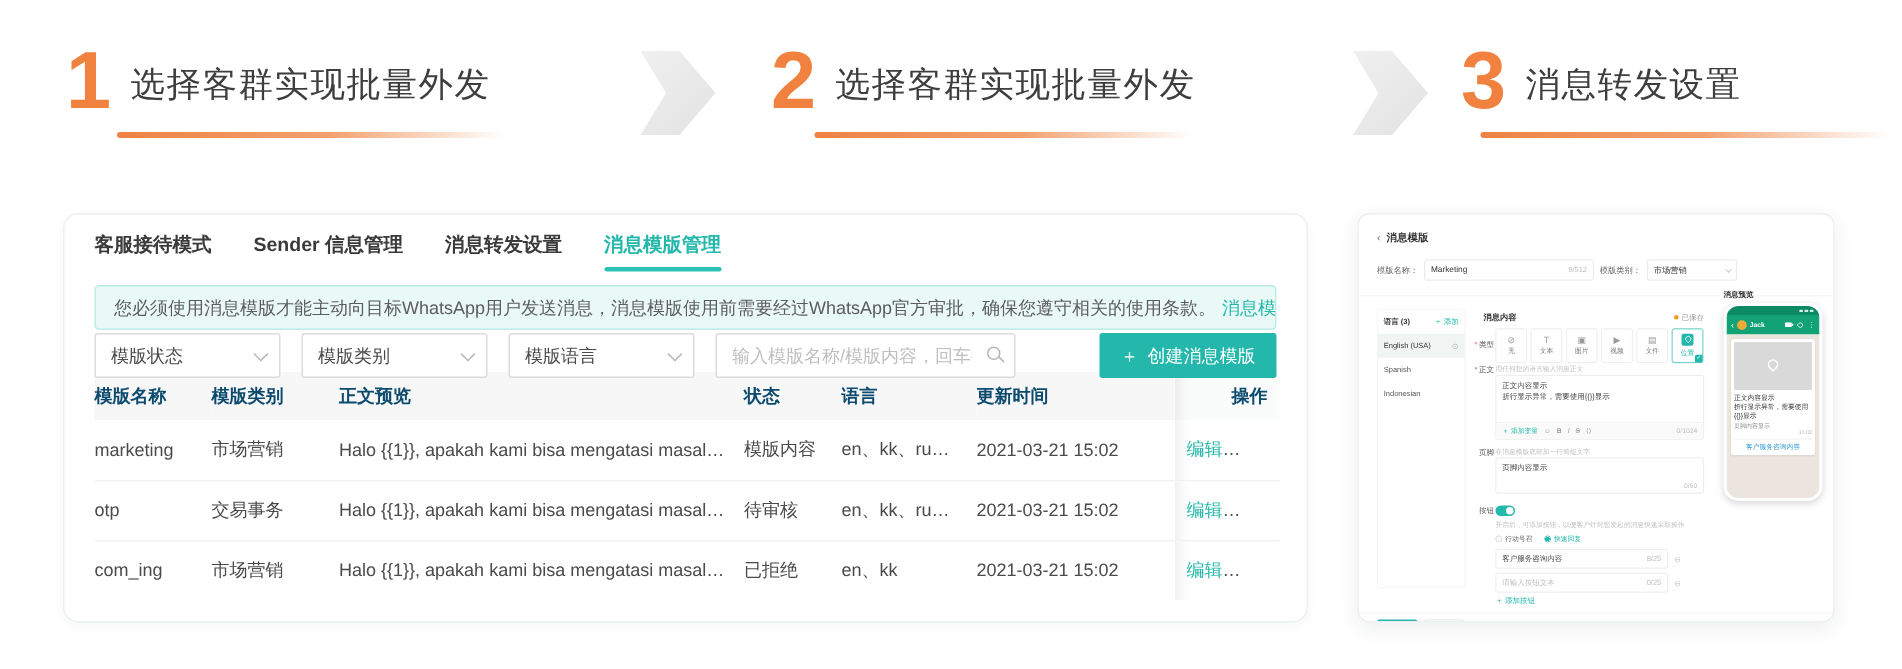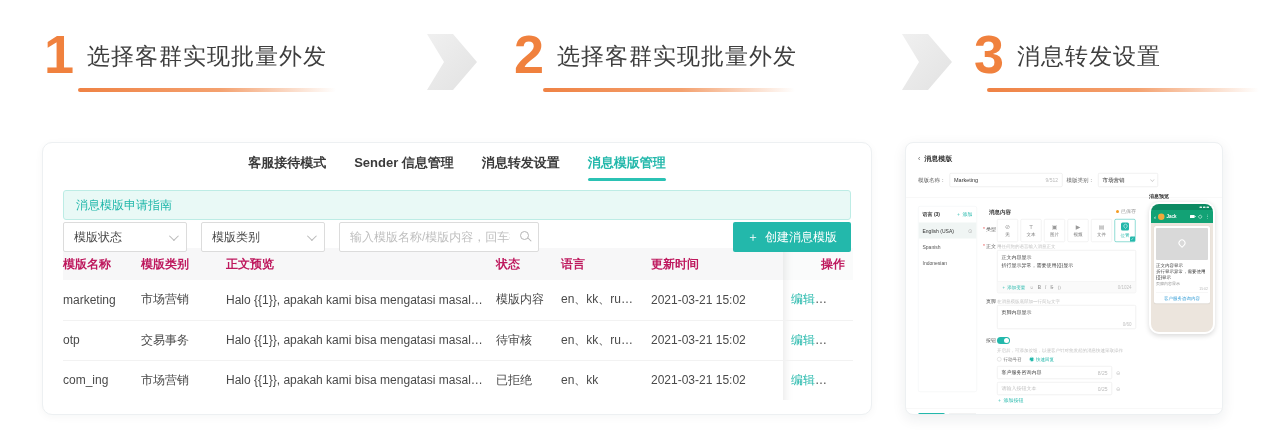--- a/index.html
+++ b/index.html
@@ -20,21 +20,21 @@
     background:linear-gradient(135deg,#f0f0f0,#e2e2e2);
     clip-path:polygon(0 0,52% 0,100% 50%,52% 100%,0 100%,34% 50%); }
   .arrow1 { left:427px; } .arrow2 { left:902px; }
 
   
   .card { position:absolute; top:142px; background:#fff; border:1px solid #edf0f2; border-radius:10px; }
   .left-card { left:42px; width:830px; height:273px; box-shadow:0 2px 8px rgba(30,40,50,.04); overflow:hidden; }
   .right-card { left:905px; width:318px; height:273px; border-radius:8px; box-shadow:0 4px 14px rgba(30,40,50,.08); overflow:hidden; }
 
   
-  .tabs { display:flex; gap:28px; padding:11px 20px 0 20px;justify-content:center; }
+  .tabs { display:flex; gap:28px; padding:11px 20px 0 20px; }
   .tab { font-size:13px; font-weight:700; color:#3a3a3a; padding-bottom:9px; position:relative; cursor:pointer; white-space:nowrap; }
   .tab.active { color:#23b8ab; }
   .tab.active::after { content:''; position:absolute; left:0; right:0; bottom:0; height:3px; border-radius:2px; background:#2bc2b4; }
 
   
   .notice { margin:9px 20px 0 20px; height:30px; display:flex; align-items:center; gap:4px;
     background:#e9f9f6; border:1px solid #bdece5; border-radius:3px; padding:0 12px;
     font-size:12px; color:#5d5d5d; white-space:nowrap; overflow:hidden; }
   .notice .link { color:#23b8ab; cursor:pointer; text-decoration:none; }
 
@@ -49,21 +49,21 @@
     font-size:12px; color:#4a4a4a; padding:0 28px 0 10px; outline:none; font-family:inherit; }
   .search-wrap input::placeholder { color:#bfbfbf; }
   .mag { position:absolute; right:10px; top:9px; width:9px; height:9px; border:1px solid #b5b5b5; border-radius:50%; }
   .mag::after { content:''; position:absolute; width:5px; height:1px; background:#b5b5b5;
     right:-4px; bottom:-1px; transform:rotate(45deg); }
   .create-btn { margin-left:auto; height:30px; background:#23b8ab; color:#fff; border:none; border-radius:2px;
     font-size:12px; padding:0 14px; display:flex; align-items:center; gap:6px; cursor:pointer; font-family:inherit; }
 
   
   .tpl-table { margin:4px 20px 0 20px; width:790px; border-collapse:collapse; table-layout:fixed; font-size:12px; }
-  .tpl-table th { background:#f7f7f8; height:32px; text-align:left; font-weight:700; color:#be185d; padding:0 8px 0 0; }
+  .tpl-table th { background:#f7f7f8; height:32px; text-align:left; font-weight:700; color:#0c4a6e; padding:0 8px 0 0; }
   .tpl-table th:first-child, .tpl-table td:first-child { padding-left:0; }
   .tpl-table td { height:40px; color:#4a4a4a; padding:0 8px 0 0; white-space:nowrap; overflow:hidden; text-overflow:ellipsis; }
   .tpl-table tbody tr { border-bottom:1px solid #f2f2f2; }
   .tpl-table tbody tr:last-child { border-bottom:none; }
   .tpl-table .ops { box-shadow:inset 12px 0 10px -10px rgba(0,0,0,.09); padding-left:8px;text-align:right; }
   .tpl-table th.ops { background:#fafbfb; }
   .op-link { color:#23b8ab; cursor:pointer; margin-right:10px; }
 
   
   .mini { position:absolute; left:0; top:0; width:636px; height:546px; transform:scale(.5); transform-origin:0 0; }
@@ -186,30 +186,35 @@
 
   <section class="card left-card">
     <div class="tabs">
       <div class="tab">客服接待模式</div>
       <div class="tab">Sender 信息管理</div>
       <div class="tab">消息转发设置</div>
       <div class="tab active">消息模版管理</div>
     </div>
 
     <div class="notice">
+      <span>您必须使用消息模版才能主动向目标WhatsApp用户发送消息，消息模版使用前需要经过WhatsApp官方审批，确保您遵守相关的使用条款。</span>
       <a class="link">消息模版申请指南</a>
     </div>
 
     <div class="filters">
       <div class="select">
         <span>模版状态</span>
         <i class="chev"></i>
       </div>
       <div class="select">
         <span>模版类别</span>
+        <i class="chev"></i>
+      </div>
+      <div class="select">
+        <span>模版语言</span>
         <i class="chev"></i>
       </div>
       <div class="search-wrap">
         <input placeholder="输入模版名称/模版内容，回车搜索" style="">
         <span class="mag"></span>
       </div>
       <button class="create-btn">
         <span>＋</span>
         <span>创建消息模版</span>
       </button>

